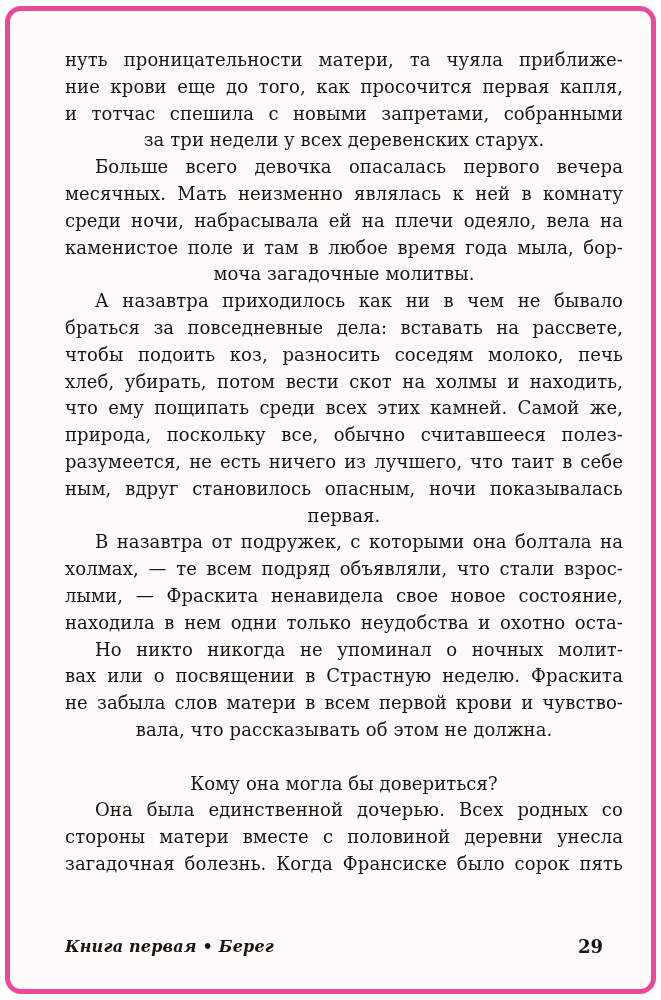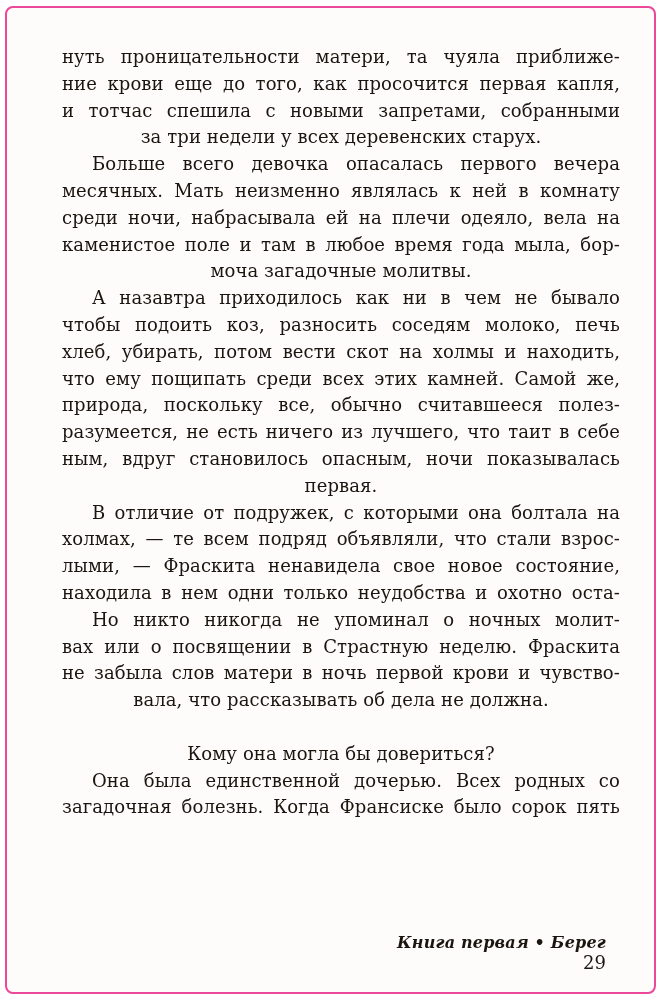--- a/index.html
+++ b/index.html
@@ -13,22 +13,22 @@
     position: relative;
     font-family: "DejaVu Serif", serif;
     overflow: hidden;
   }
   .page-frame {
     position: absolute;
     left: 5px;
     top: 6px;
     right: 5px;
     bottom: 6px;
-    border: 2px solid #ec4899;
-    border-radius: 8px;
+    border: 5px solid #ec4899;
+    border-radius: 16px;
     background: #fdfcfa;
     box-sizing: border-box;
   }
   .text-block {
     position: absolute;
     left: 55px;
     top: 36px;
     width: 558px;
     color: #1b1510;
     font-size: 18px;
@@ -51,33 +51,32 @@
   .text-line.indent {
     text-indent: 30px;
   }
   .footer {
     position: absolute;
     left: 55px;
     right: 48px;
     top: 925px;
     display: flex;
     justify-content: space-between;
-    align-items: flex-end;
+    align-items: center;
     color: #1b1510;
-    flex-direction: column;
   }
   .footer-title {
     font-style: italic;
     font-weight: bold;
     font-size: 16px;
     letter-spacing: 0.2px;
   }
   .footer-page-number {
     font-size: 18px;
-    font-weight: normal;
+    font-weight: bold;
   }
 </style>
 </head>
 <body>
 
 <div class="page-frame">
   <div class="text-block" id="text-block">
       <div class="paragraph">
         <div class="text-line just">нуть проницательности матери, та чуяла приближе-</div>
         <div class="text-line just">ние крови еще до того, как просочится первая капля,</div>
@@ -86,45 +85,47 @@
       </div>
       <div class="paragraph">
         <div class="text-line just indent">Больше всего девочка опасалась первого вечера</div>
         <div class="text-line just">месячных. Мать неизменно являлась к ней в комнату</div>
         <div class="text-line just">среди ночи, набрасывала ей на плечи одеяло, вела на</div>
         <div class="text-line just">каменистое поле и там в любое время года мыла, бор-</div>
         <div class="text-line">моча загадочные молитвы.</div>
       </div>
       <div class="paragraph">
         <div class="text-line just indent">А назавтра приходилось как ни в чем не бывало</div>
+        <div class="text-line just">браться за повседневные дела: вставать на рассвете,</div>
         <div class="text-line just">чтобы подоить коз, разносить соседям молоко, печь</div>
         <div class="text-line just">хлеб, убирать, потом вести скот на холмы и находить,</div>
         <div class="text-line just">что ему пощипать среди всех этих камней. Самой же,</div>
         <div class="text-line just">природа, поскольку все, обычно считавшееся полез-</div>
         <div class="text-line just">разумеется, не есть ничего из лучшего, что таит в себе</div>
         <div class="text-line just">ным, вдруг становилось опасным, ночи показывалась</div>
         <div class="text-line">первая.</div>
       </div>
       <div class="paragraph">
-        <div class="text-line just indent">В отличие от подружек, с которыми она болтала на</div>
+        <div class="text-line just indent">В назавтра от подружек, с которыми она болтала на</div>
         <div class="text-line just">холмах, — те всем подряд объявляли, что стали взрос-</div>
         <div class="text-line just">лыми, — Фраскита ненавидела свое новое состояние,</div>
         <div class="text-line just">находила в нем одни только неудобства и охотно оста-</div>
       </div>
       <div class="paragraph">
         <div class="text-line just indent">Но никто никогда не упоминал о ночных молит-</div>
         <div class="text-line just">вах или о посвящении в Страстную неделю. Фраскита</div>
-        <div class="text-line just">не забыла слов матери в ночь первой крови и чувство-</div>
-        <div class="text-line">вала, что рассказывать об дела не должна.</div>
+        <div class="text-line just">не забыла слов матери в всем первой крови и чувство-</div>
+        <div class="text-line">вала, что рассказывать об этом не должна.</div>
       </div>
       <div class="paragraph spaced">
         <div class="text-line">Кому она могла бы довериться?</div>
       </div>
       <div class="paragraph">
         <div class="text-line just indent">Она была единственной дочерью. Всех родных со</div>
+        <div class="text-line just">стороны матери вместе с половиной деревни унесла</div>
         <div class="text-line just">загадочная болезнь. Когда Франсиске было сорок пять</div>
       </div>
     </div>
   <div class="footer">
     <span class="footer-title">Книга первая • Берег</span>
     <span class="footer-page-number">29</span>
   </div>
 </div>
 
 </body></html>

